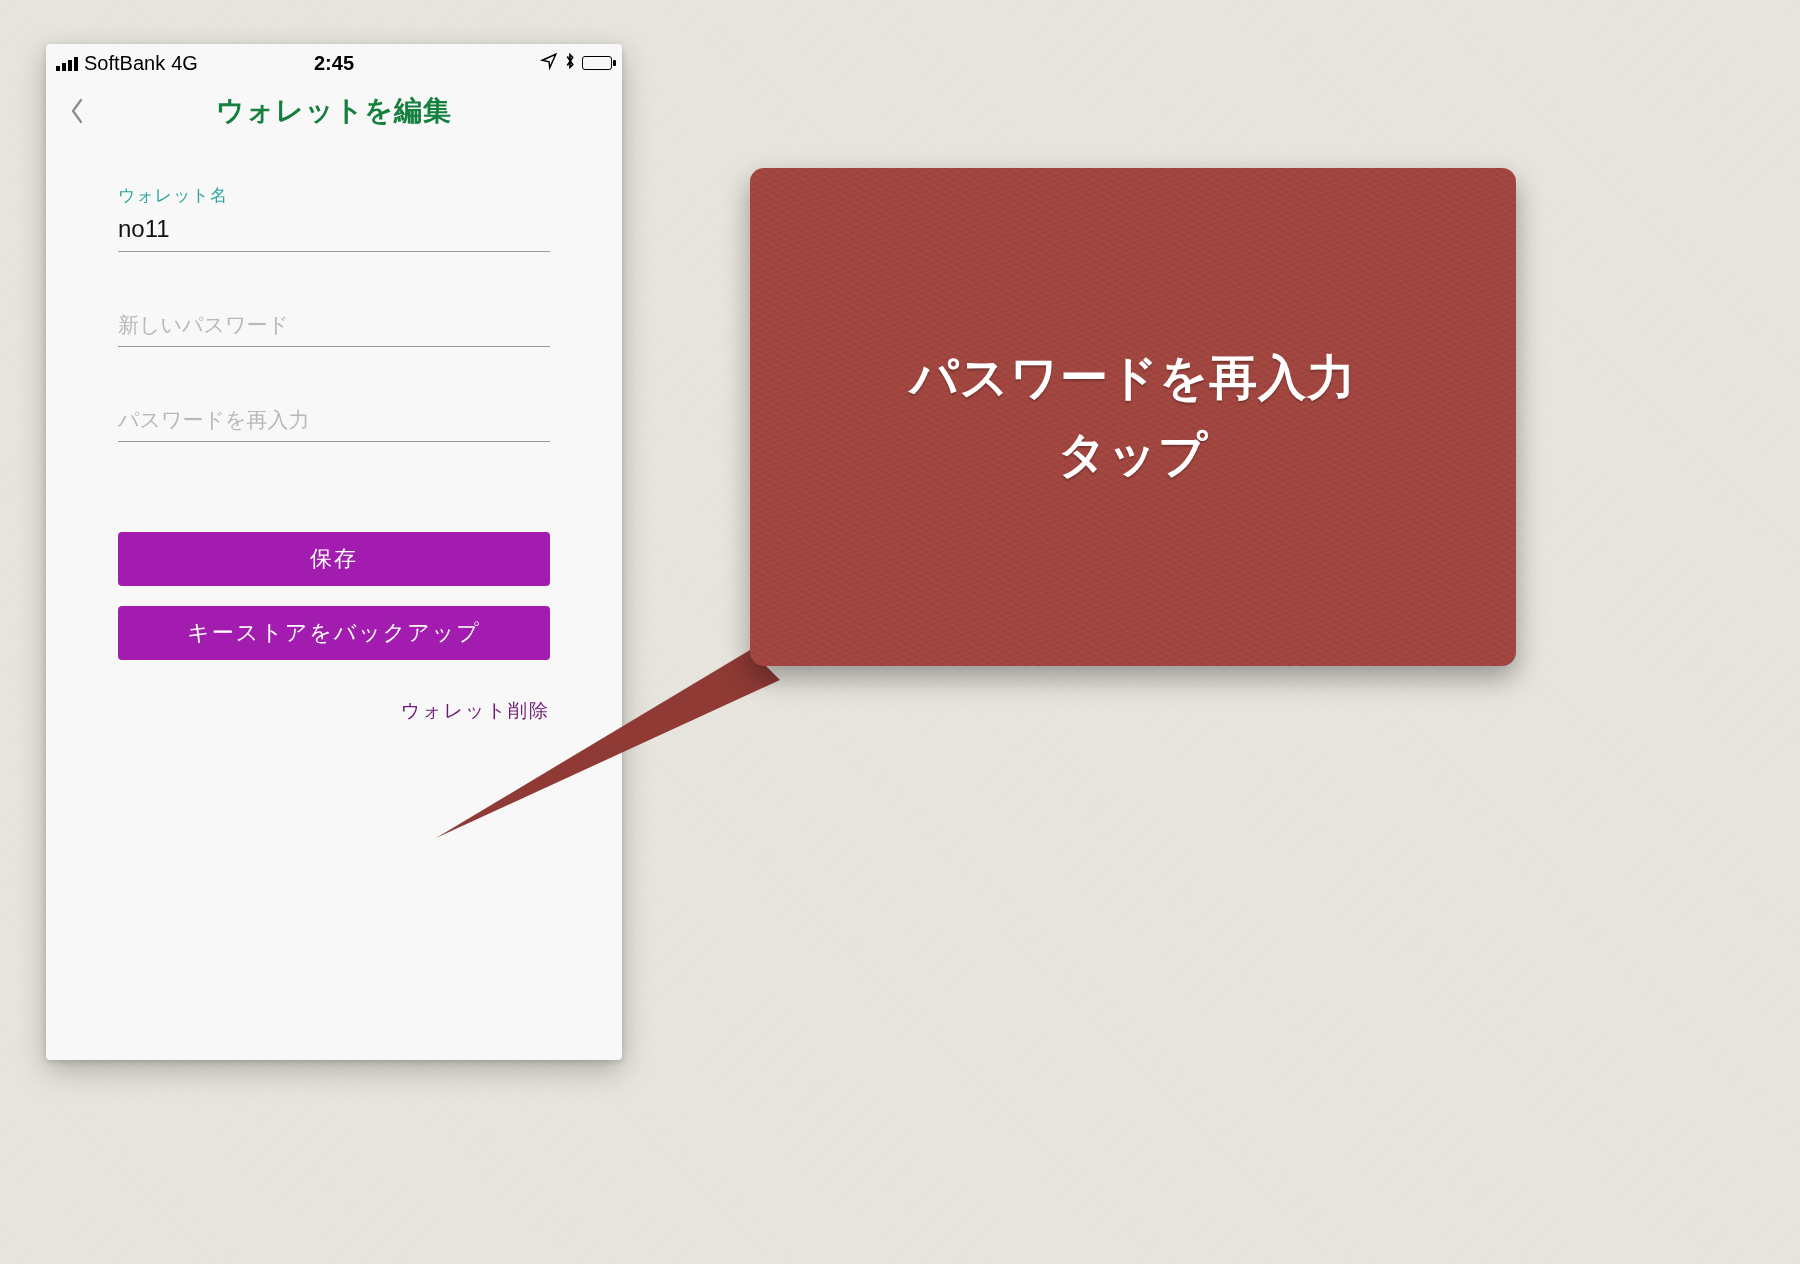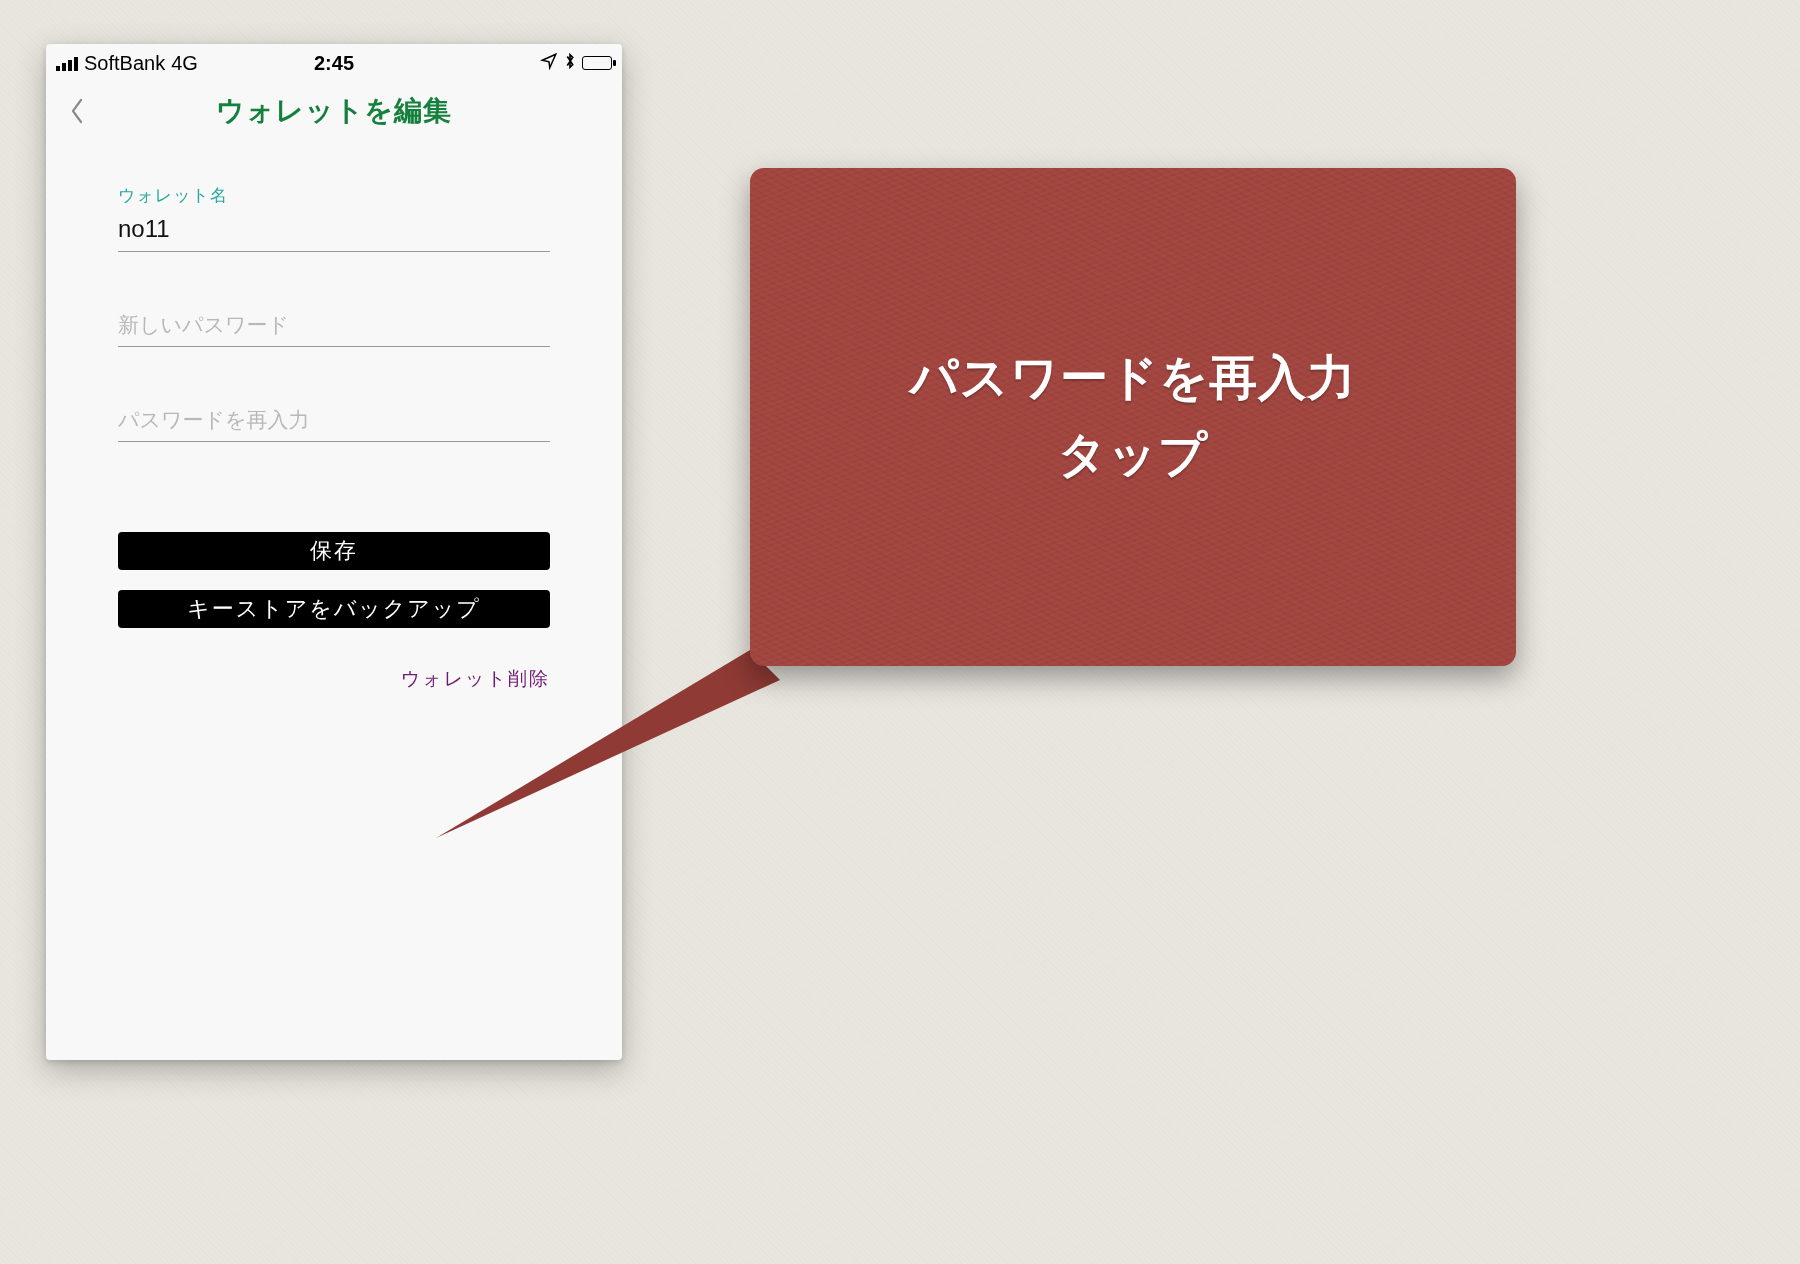--- a/index.html
+++ b/index.html
@@ -94,24 +94,24 @@
       padding: 2px 0 8px;
       color: #111;
       outline: none;
     }
     .field-input::placeholder { color: #b8b8b8; font-size: 21px; }
 
     .spacer-sm { height: 34px; }
 
     .btn {
       width: 100%;
-      height: 38px;
+      height: 54px;
       border: none;
       border-radius: 4px;
-      background: #000000;
+      background: #a21caf;
       color: #fff;
       font-size: 22px;
       letter-spacing: 2px;
       cursor: pointer;
       margin-bottom: 20px;
     }
 
     .delete-link {
       display: block;
       width: 100%;

